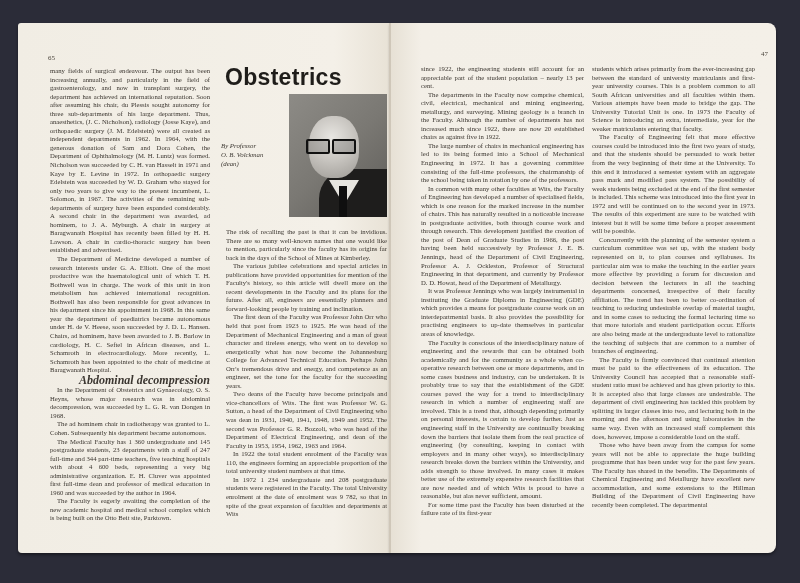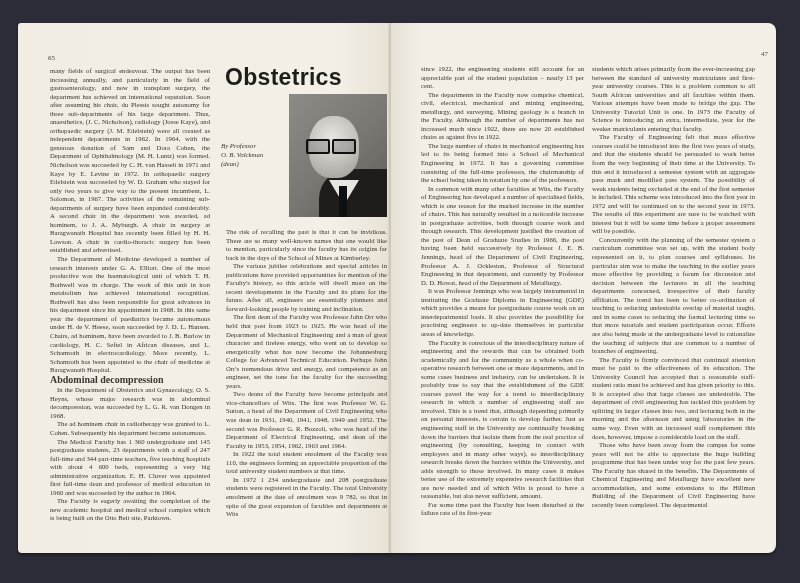--- a/index.html
+++ b/index.html
@@ -24,21 +24,21 @@
       background: linear-gradient(to right, #e6e0d4 0%, #f3efe7 8%, #f4f0e8 100%); }
     .gutter { position: absolute; left: 371px; top: 0; width: 2px; height: 100%; background: #cfc7b9; }
     .page-num { position: absolute; font-size: 7px; color: #4a443c; }
     .col {
       position: absolute;
       font-size: 6.7px; line-height: 8.55px;
       text-align: justify; color: #3b3630;
     }
     .col p { margin: 0; text-indent: 0; }
     .col p.ind { text-indent: 7px; }
-    .col h3 { margin: 1px 0 2px 0; font-size: 10px; font-weight: bold; text-align: left; color: #3b3630; }
+    .col h3 { margin: 1px 0 2px 0; font-size: 12px; font-weight: bold; text-align: right; color: #3b3630; font-style: italic; }
     .title {
       position: absolute; left: 225px; top: 64px;
       font-family: "Liberation Sans", "DejaVu Sans", sans-serif;
       font-weight: bold; font-size: 23px; letter-spacing: 0.3px; color: #1f1d1a;
     }
     .byline {
       position: absolute; left: 221px; top: 141px; width: 60px;
       font-style: italic; font-size: 6.8px; line-height: 9px; color: #3b3630;
     }
     .photo {

